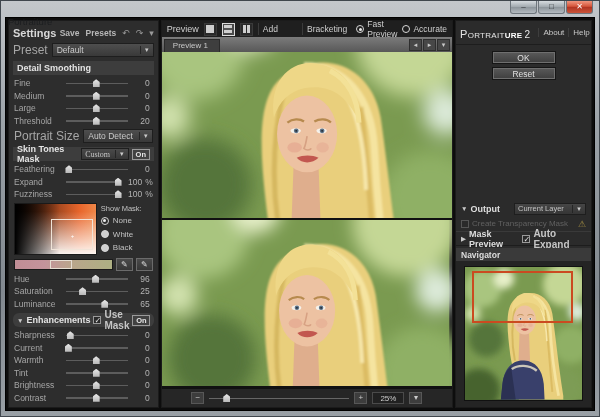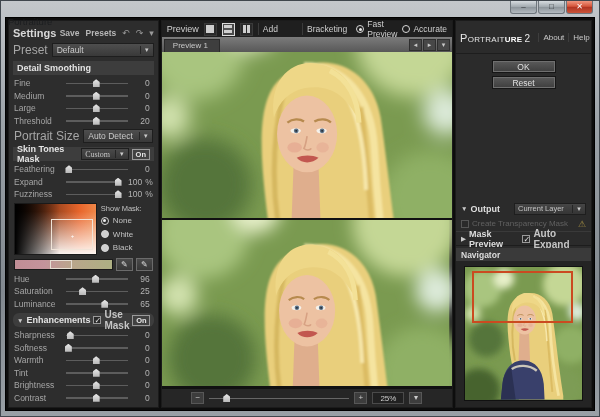--- a/index.html
+++ b/index.html
@@ -106,21 +106,21 @@
     align-items: center; justify-content: center; gap: 5px; flex: none; }
   .z-btn { width: 13px; height: 12px; background: #3d3d3d; border: 1px solid #575757;
     color: #ccc; font-size: 8px; text-align: center; line-height: 10px; }
   .z-track { position: relative; width: 140px; height: 10px; }
   .z-track::before { content: ""; position: absolute; left: 0; right: 0; top: 4.5px; height: 1.5px; background: #666; }
   .z-val { width: 32px; height: 12px; background: #212121; border: 1px solid #4a4a4a;
     font-size: 8px; color: #ccc; text-align: center; line-height: 11px; }
 
   
   .right { width: 137px; display: flex; flex-direction: column; background: #2b2b2b; border: 1px solid #1b1b1b; }
-  .r-header { height: 33px; display: flex; align-items: center; padding: 0 4px; border-bottom: 1px solid #1d1d1d; flex: none; }
+  .r-header { height: 24px; display: flex; align-items: center; padding: 0 4px; border-bottom: 1px solid #1d1d1d; flex: none; }
   .brand { color: #e6e6e6; white-space: nowrap; letter-spacing: 0.3px; }
   .brand .big { font-size: 11px; }
   .brand .sm { font-size: 8px; }
   .brand b { font-size: 8px; color: #fff; }
   .brand .num { font-size: 10px; margin-left: 2px; }
   .r-links { margin-left: auto; display: flex; align-items: center; padding-left: 8px; }
   .r-link { font-size: 8px; color: #c9c9c9; padding: 0 4px; border-left: 1px solid #3e3e3e; }
   .r-btns { display: flex; flex-direction: column; align-items: center; gap: 3px; padding: 6px 0 4px 0; flex: none; }
   .r-btn { width: 64px; height: 13px; background: linear-gradient(#5a5a5a, #3e3e3e);
     border: 1px solid #161616; outline: 1px solid #6f6f6f; outline-offset: -2px;
@@ -377,21 +377,21 @@
       <div>
           <div class="srow">
             <span class="slabel">Sharpness</span>
             <span class="strack">
               <span class="sthumb" style="left: 6%;"></span>
             </span>
             <span class="sval">0</span>
             <span class="sunit"></span>
           </div>
           <div class="srow">
-            <span class="slabel">Softness</span>
+            <span class="slabel">Current</span>
             <span class="strack">
               <span class="sthumb" style="left: 3%;"></span>
             </span>
             <span class="sval">0</span>
             <span class="sunit"></span>
           </div>
           <div class="srow">
             <span class="slabel">Warmth</span>
             <span class="strack">
               <span class="sthumb" style="left: 48%;"></span>

